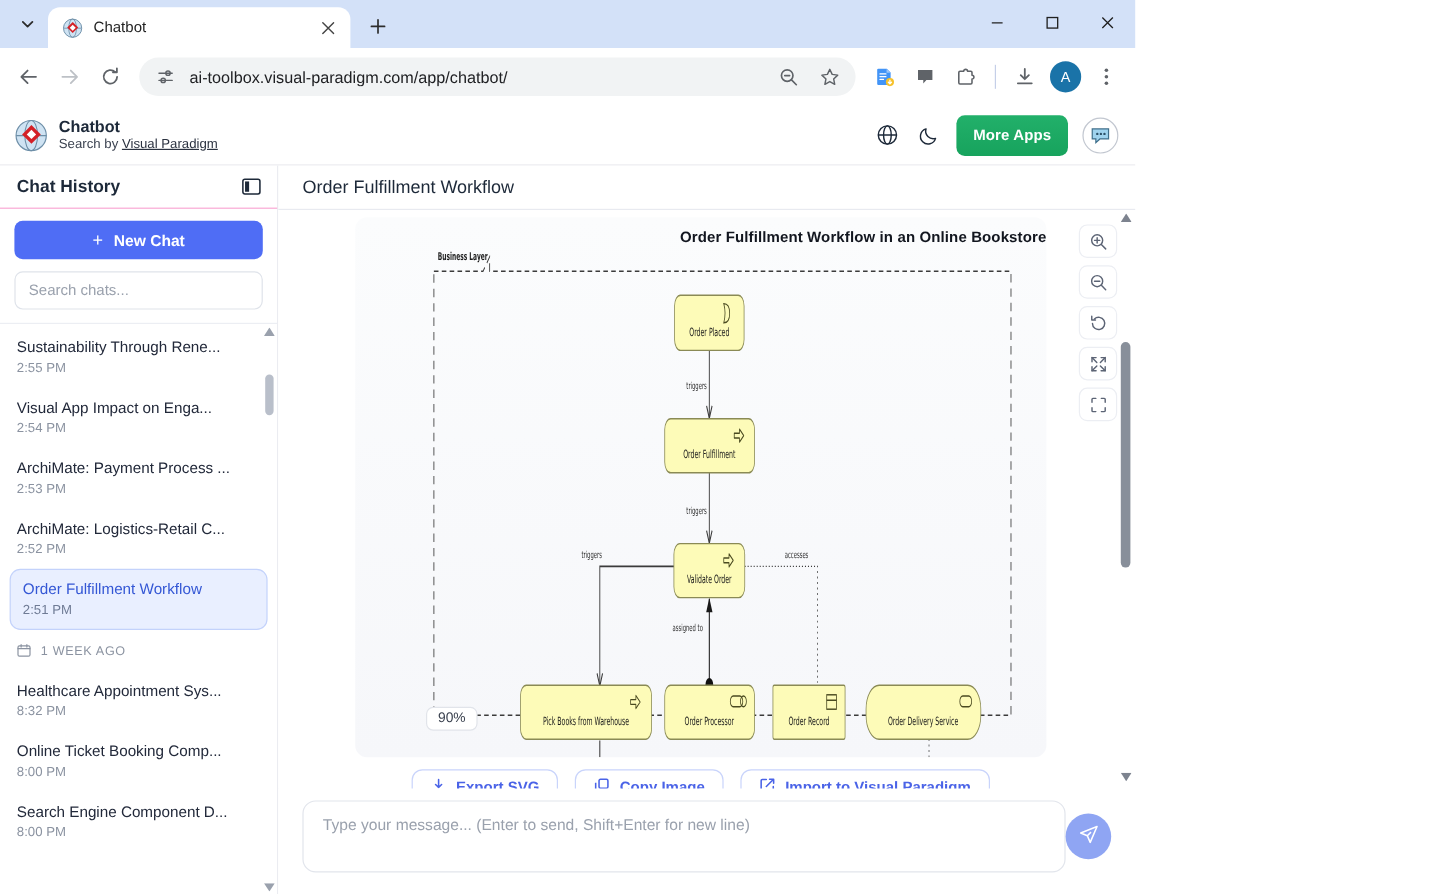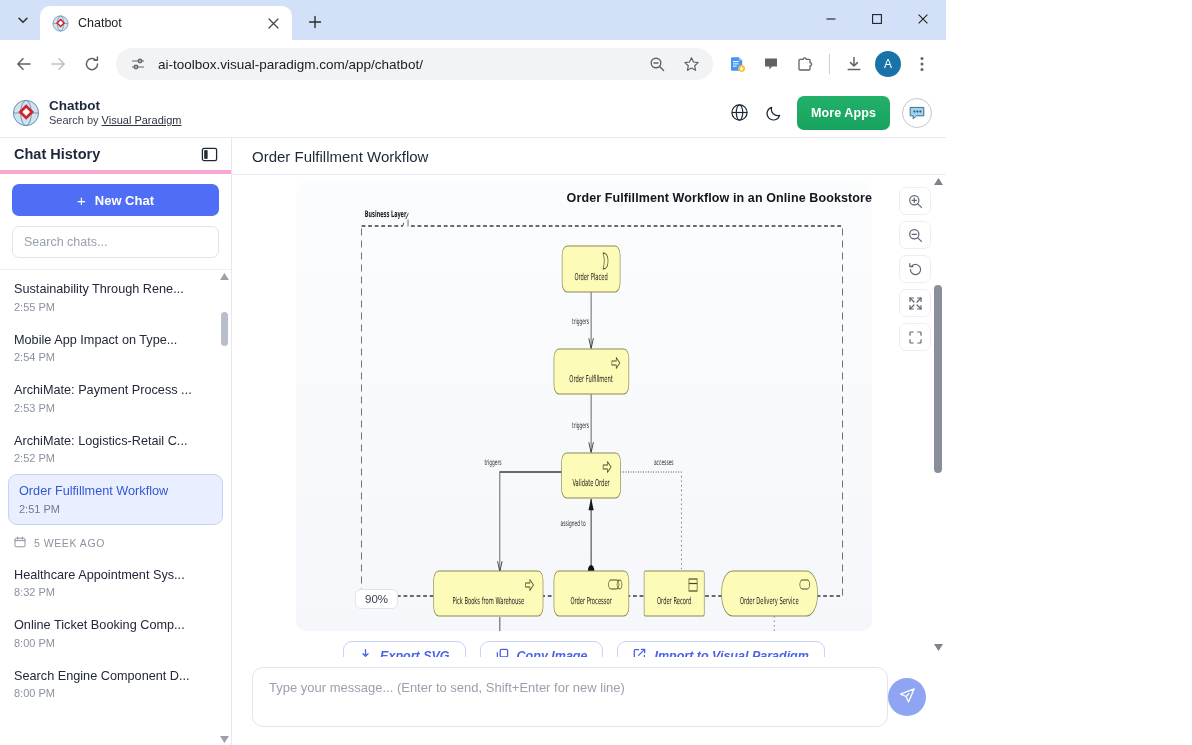--- a/index.html
+++ b/index.html
@@ -89,21 +89,21 @@
   
   .app-body { flex: 1; display: flex; min-height: 0; }
 
   
   .sidebar {
     width: 232px; flex: 0 0 232px; background: #fff; border-right: 1px solid #e6e8ee;
     display: flex; flex-direction: column; min-height: 0;
   }
   .sb-head {
     height: 36px; display: flex; align-items: center; padding: 0 12px 0 14px;
-    border-bottom: 4px solid #f9a8d4;
+    border-bottom: 1px solid #f9a8d4;
   }
   .sb-title { font-size: 14.5px; font-weight: bold; color: #1d2939; flex: 1; }
   .sb-collapse { width: 20px; height: 20px; color: #1d2939; display:flex;align-items:center;justify-content:center; }
   .sb-actions { padding: 10px 12px 11px; border-bottom: 1px solid #eceef3; }
   .new-chat {
     width: 100%; height: 32px; background: #4f6df5; color: #fff; border: none;
     border-radius: 7px; font-size: 13px; font-weight: bold; display: flex;
     align-items: center; justify-content: center; gap: 9px;
   }
   .new-chat .plus { font-size: 15px; font-weight: normal; }
@@ -176,21 +176,21 @@
     color: #5c6475;
   }
 
   .action-row {
     position: absolute; left: 64px; right: 74px; top: 466px;
     display: flex; justify-content: center; gap: 14px;
   }
   .act-btn {
     border: 1px solid #c9d4fb; background: #fff; color: #4a63e7;
     border-radius: 9px; font-size: 12.5px; font-weight: bold; height: 30px;
-    display: flex; align-items: center; gap: 8px; padding: 4px 15px; font-style: italic;
+    display: flex; align-items: center; gap: 8px; padding: 4px 15px;
   }
 
   .main-scrollbar { position: absolute; right: 2px; top: 0; bottom: 0; width: 12px; }
   .ms-arrow { position: absolute; left: 2px; color: #7d838f; font-size: 9px; }
   .ms-thumb {
     position: absolute; left: 2px; top: 110px; width: 8px; height: 188px;
     background: #888f9a; border-radius: 5px;
   }
 
   
@@ -404,21 +404,21 @@
           <span>New Chat</span>
         </button>
         <input class="sb-search" placeholder="Search chats..." style="">
       </div>
       <div class="sb-list">
         <div class="chat-item">
           <div class="chat-name">Sustainability Through Rene...</div>
           <div class="chat-time">2:55 PM</div>
         </div>
         <div class="chat-item">
-          <div class="chat-name">Mobile App Impact on Type...</div>
+          <div class="chat-name">Visual App Impact on Enga...</div>
           <div class="chat-time">2:54 PM</div>
         </div>
         <div class="chat-item">
           <div class="chat-name">ArchiMate: Payment Process ...</div>
           <div class="chat-time">2:53 PM</div>
         </div>
         <div class="chat-item">
           <div class="chat-name">ArchiMate: Logistics-Retail C...</div>
           <div class="chat-time">2:52 PM</div>
         </div>
@@ -426,21 +426,21 @@
           <div class="chat-name">Order Fulfillment Workflow</div>
           <div class="chat-time">2:51 PM</div>
         </div>
         <div class="sb-group">
           <span>
             <svg width="12" height="12" viewBox="0 0 12 12">
                 <rect x="1" y="2.2" width="10" height="8.6" rx="1.2" fill="none" stroke="currentColor" stroke-width="1"></rect>
                 <path d="M1 4.6h10M3.6 1.2v2M8.4 1.2v2" stroke="currentColor" stroke-width="1" stroke-linecap="round"></path>
               </svg>
           </span>
-          <span>5 WEEK AGO</span>
+          <span>1 WEEK AGO</span>
         </div>
         <div class="chat-item">
           <div class="chat-name">Healthcare Appointment Sys...</div>
           <div class="chat-time">8:32 PM</div>
         </div>
         <div class="chat-item">
           <div class="chat-name">Online Ticket Booking Comp...</div>
           <div class="chat-time">8:00 PM</div>
         </div>
         <div class="chat-item">

